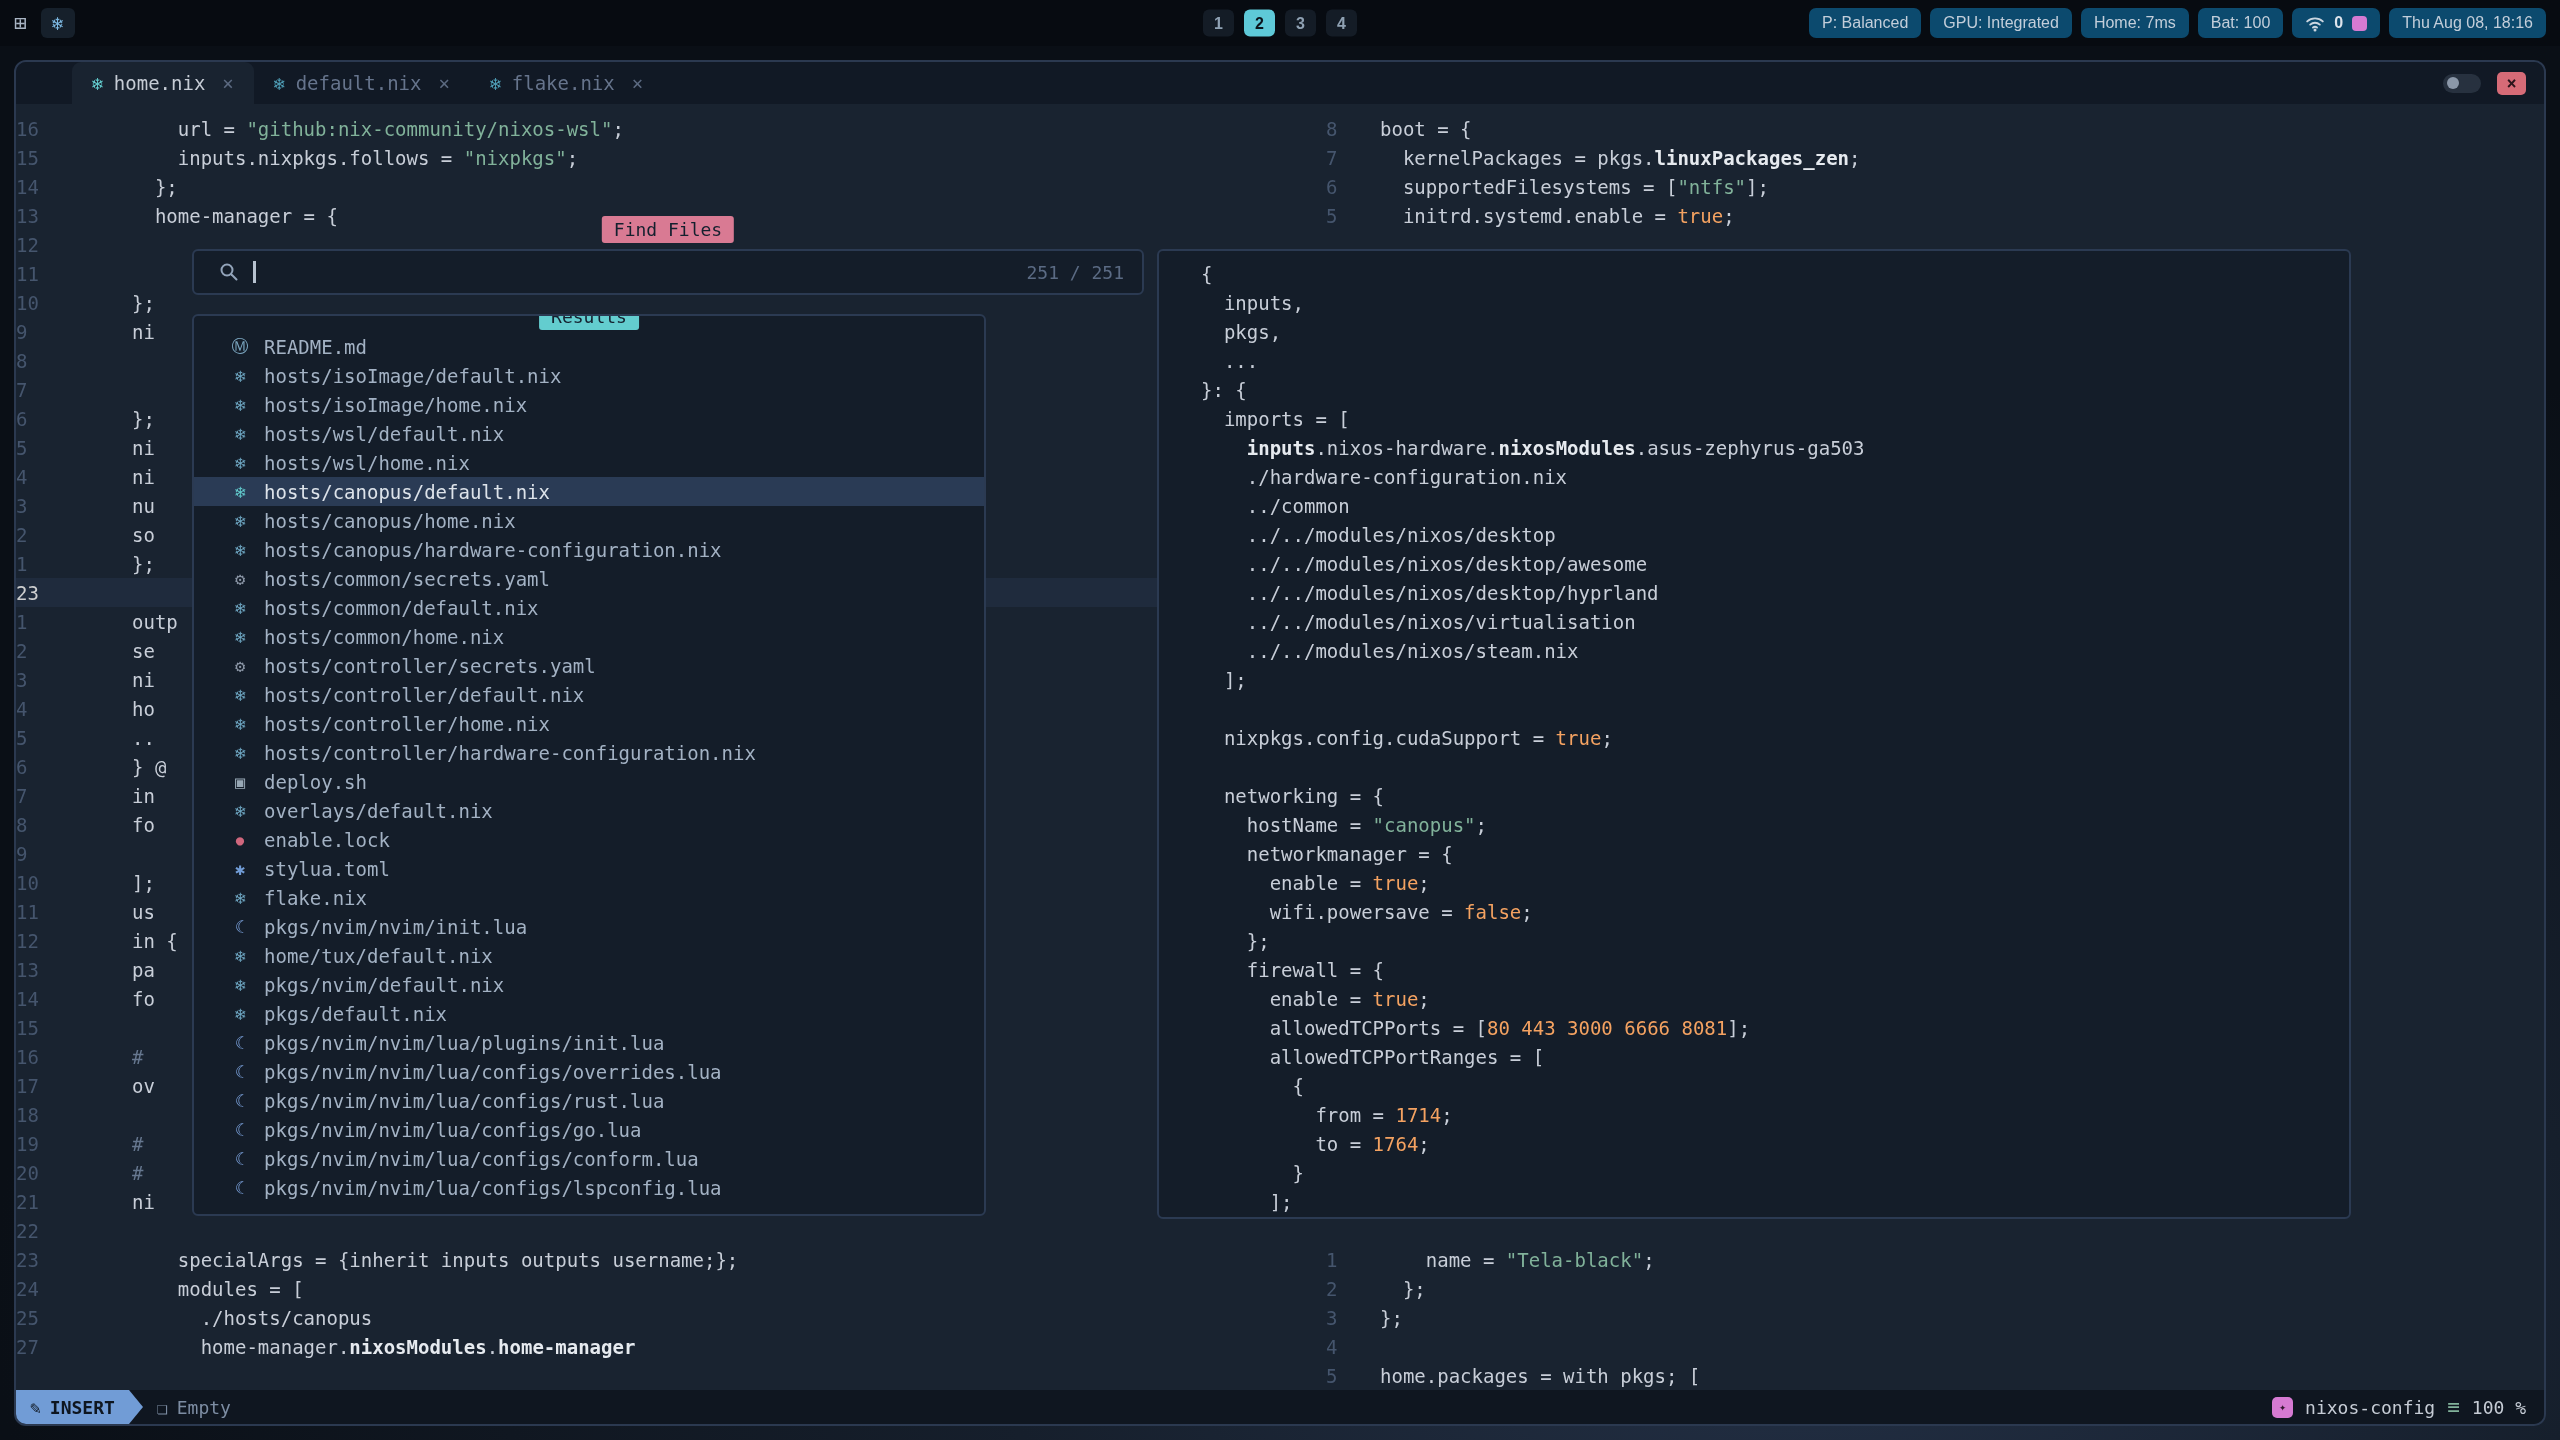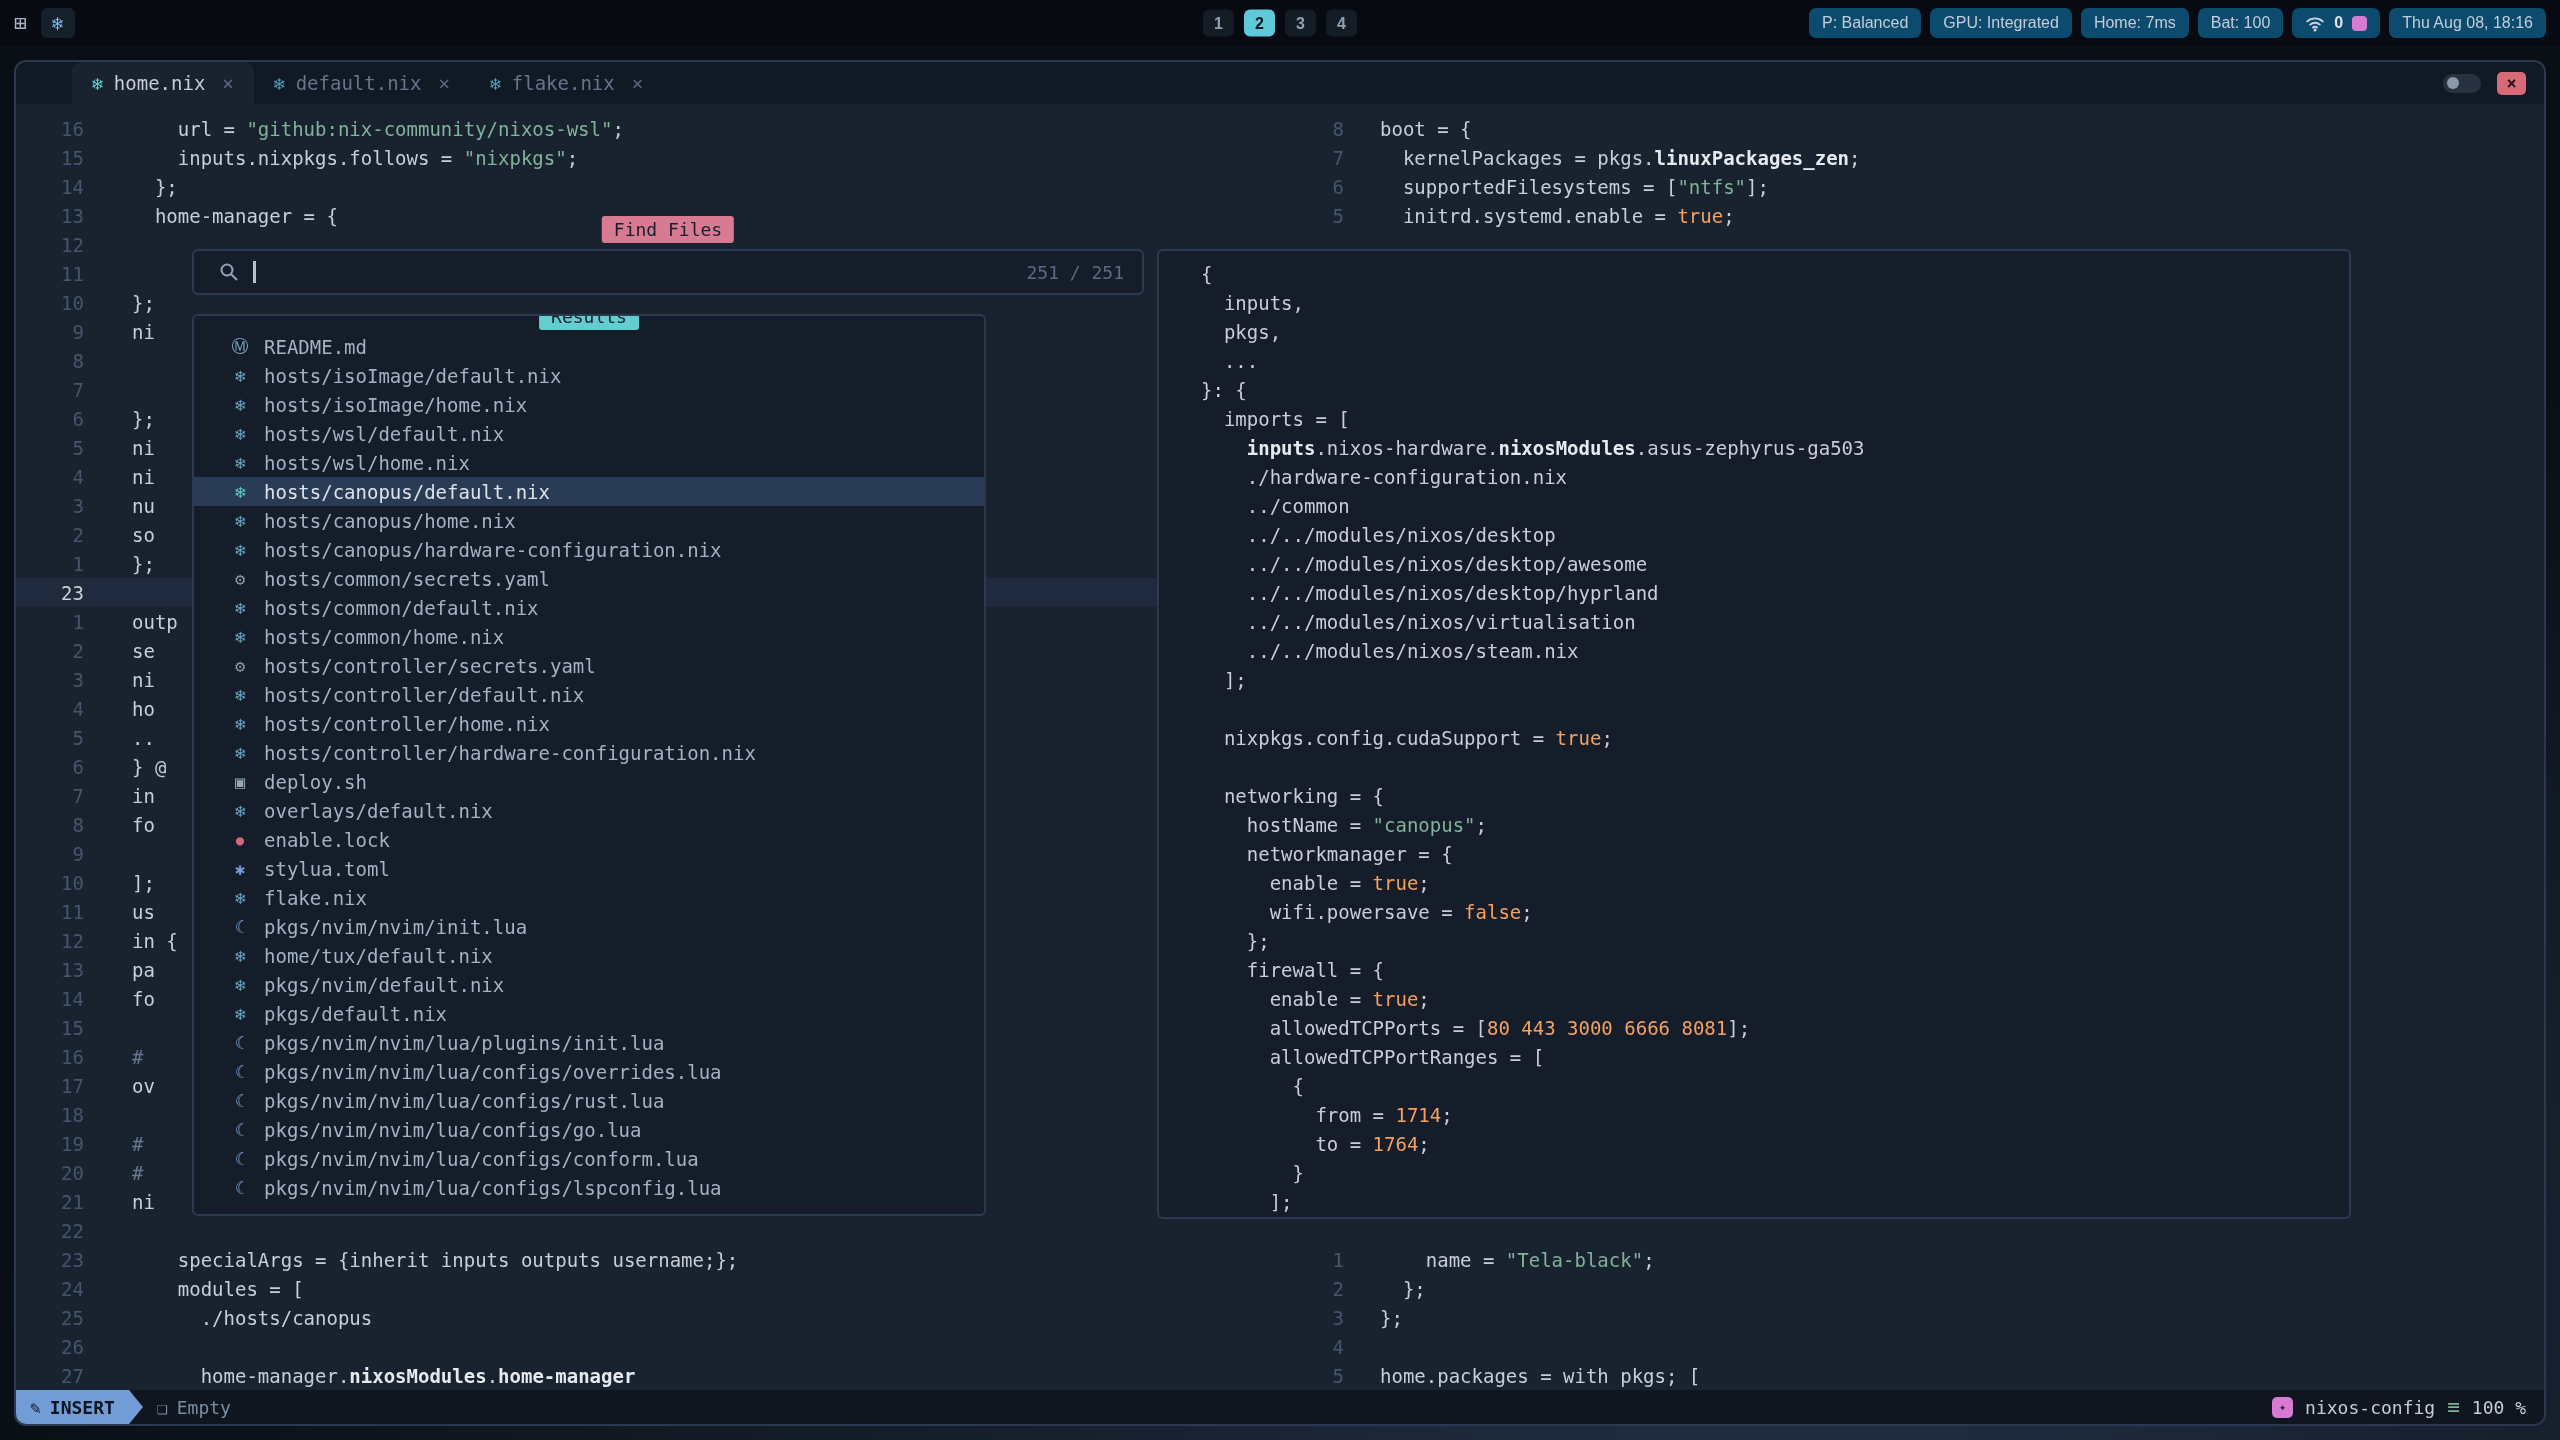--- a/index.html
+++ b/index.html
@@ -48,21 +48,21 @@
 
   .editor { position:relative; flex:1 1 auto; overflow:hidden; }
 
   .pane { position:absolute; top:10px; }
   .pane-left { left:0; width:1305px; }
   .pane-right-top { left:1310px; right:0; }
   .pane-right-bottom { left:1310px; right:0; top:1141px; position:absolute; }
 
   .crow { height:29px; display:flex; align-items:center; white-space:pre; font-size:19px; }
   .cursorline { background:#1f2b3d; }
-  .lnum { width:96px; text-align:right; padding-right:28px; color:#45556d; flex:0 0 auto; }
+  .lnum { width:96px; text-align:left; padding-right:28px; color:#45556d; flex:0 0 auto; }
   .pane-right-top .lnum, .pane-right-bottom .lnum { width:34px; padding-right:16px; }
   .lnum-cur { color:#cdcecf; }
   .code { padding-left:20px; }
 
   .tok-fg   { color:#c8ced8; }
   .tok-str  { color:#81b29a; }
   .tok-num  { color:#f4a261; }
   .tok-bool { color:#f4a261; }
   .tok-bold { color:#e6eaef; font-weight:bold; }
   .tok-dim  { color:#66778f; }
@@ -210,21 +210,20 @@
         <div class="crow"><span class="lnum">16</span><span class="code"><span class="tok-dim">#</span></span></div>
         <div class="crow"><span class="lnum">17</span><span class="code"><span class="tok-fg">ov</span></span></div>
         <div class="crow"><span class="lnum">18</span><span class="code"></span></div>
         <div class="crow"><span class="lnum">19</span><span class="code"><span class="tok-dim">#</span></span></div>
         <div class="crow"><span class="lnum">20</span><span class="code"><span class="tok-dim">#</span></span></div>
         <div class="crow"><span class="lnum">21</span><span class="code"><span class="tok-fg">ni</span></span></div>
         <div class="crow"><span class="lnum">22</span><span class="code"></span></div>
         <div class="crow"><span class="lnum">23</span><span class="code"><span class="tok-fg">    specialArgs = {inherit inputs outputs username;};</span></span></div>
         <div class="crow"><span class="lnum">24</span><span class="code"><span class="tok-fg">    modules = [</span></span></div>
         <div class="crow"><span class="lnum">25</span><span class="code"><span class="tok-fg">      ./hosts/canopus</span></span></div>
-        <div class="crow"><span class="lnum">26</span><span class="code"></span></div>
         <div class="crow"><span class="lnum">27</span><span class="code"><span class="tok-fg">      home-manager.</span><span class="tok-bold">nixosModules</span><span class="tok-fg">.</span><span class="tok-bold">home-manager</span></span></div>
       </div>
     <div class="pane pane-right-top" id="right-top-pane">
         <div class="crow"><span class="lnum">8</span><span class="code"><span class="tok-fg">boot = {</span></span></div>
         <div class="crow"><span class="lnum">7</span><span class="code"><span class="tok-fg">  kernelPackages = pkgs.</span><span class="tok-bold">linuxPackages_zen</span><span class="tok-fg">;</span></span></div>
         <div class="crow"><span class="lnum">6</span><span class="code"><span class="tok-fg">  supportedFilesystems = [</span><span class="tok-str">"ntfs"</span><span class="tok-fg">];</span></span></div>
         <div class="crow"><span class="lnum">5</span><span class="code"><span class="tok-fg">  initrd.systemd.enable = </span><span class="tok-bool">true</span><span class="tok-fg">;</span></span></div>
       </div>
     <div class="pane-right-bottom" id="right-bottom-pane">
         <div class="crow"><span class="lnum">1</span><span class="code"><span class="tok-fg">    name = </span><span class="tok-str">"Tela-black"</span><span class="tok-fg">;</span></span></div>

